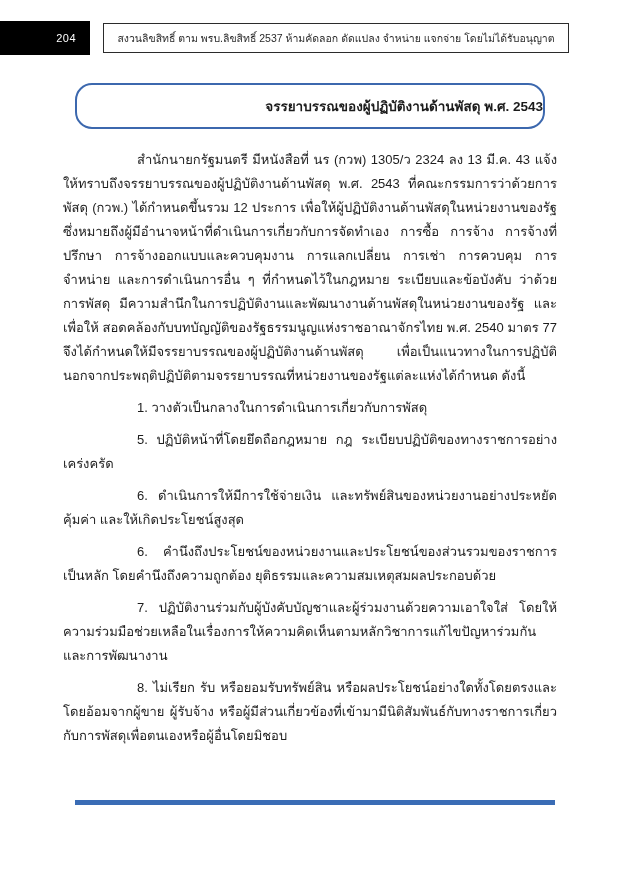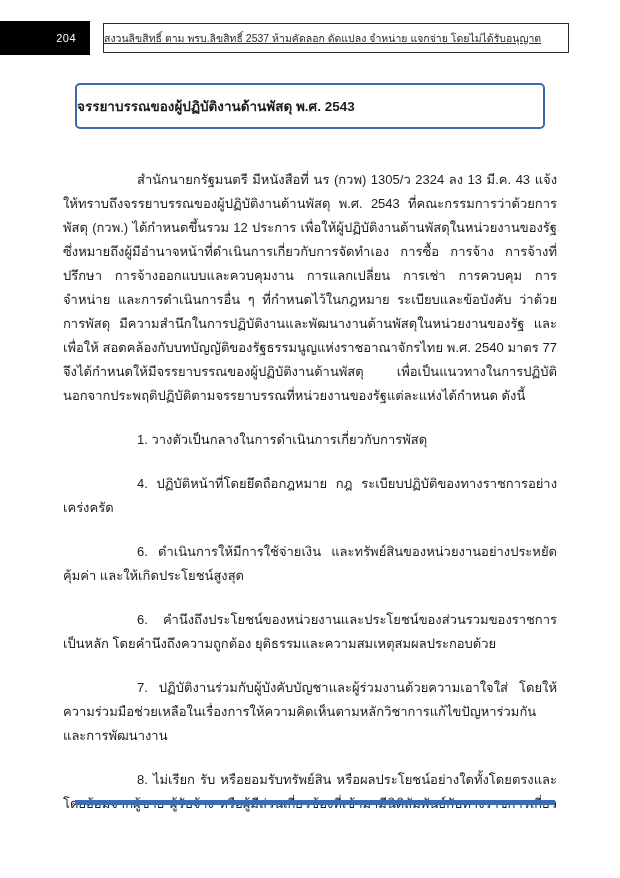--- a/index.html
+++ b/index.html
@@ -30,57 +30,56 @@
     font-size: 11px;
     letter-spacing: 0.5px;
   }
   .copyright-box {
     position: absolute;
     left: 103px; top: 23px;
     width: 466px; height: 30px;
     border: 1px solid #2b2b2b;
     display: flex;
     align-items: center;
+    justify-content: center;
     font-size: 10.5px;
     color: #2a2a2a;
     white-space: nowrap;
-    text-decoration: underline;
   }
 
   
   .title-box {
     position: absolute;
     left: 75px; top: 83px;
     width: 470px; height: 46px;
     border: 2px solid #3c68ae;
-    border-radius: 5px;
+    border-radius: 17px;
     display: flex;
     align-items: center;
-    justify-content: flex-start;
+    justify-content: flex-end;
   }
   .title-box .title-text {
     font-size: 13.5px;
     font-weight: bold;
     color: #1b1b1b;
   }
 
   
   .body-text {
     position: absolute;
     left: 63px; top: 148px;
     width: 494px;
     font-size: 13px;
     line-height: 24px;
     text-align: justify;
     color: #1d1d1d;
   }
   .para {
     text-indent: 74px;
     margin-bottom: 8px;
-    margin-top: 20px;
   }
   .para:last-child { margin-bottom: 0; }
 
   
   .footer-rule {
     position: absolute;
     left: 75px; top: 800px;
     width: 480px; height: 5px;
     background: #3a6cb5;
   }
@@ -126,21 +125,21 @@
     <span>สงวนลิขสิทธิ์ ตาม พรบ.ลิขสิทธิ์ 2537 ห้ามคัดลอก ดัดแปลง จำหน่าย แจกจ่าย โดยไม่ได้รับอนุญาต</span>
   </div>
 
   <div class="title-box">
     <span class="title-text">จรรยาบรรณของผู้ปฏิบัติงานด้านพัสดุ พ.ศ. 2543</span>
   </div>
 
   <div class="body-text">
     <div class="para">สำนักนายกรัฐมนตรี มีหนังสือที่ นร (กวพ) 1305/ว 2324 ลง 13 มี.ค. 43 แจ้งให้ทราบถึงจรรยาบรรณของผู้ปฏิบัติงานด้านพัสดุ พ.ศ. 2543 ที่คณะกรรมการว่าด้วยการพัสดุ (กวพ.) ได้กำหนดขึ้นรวม 12 ประการ เพื่อให้ผู้ปฏิบัติงานด้านพัสดุในหน่วยงานของรัฐ ซึ่งหมายถึงผู้มีอำนาจหน้าที่ดำเนินการเกี่ยวกับการจัดทำเอง การซื้อ การจ้าง การจ้างที่ปรึกษา การจ้างออกแบบและควบคุมงาน การแลกเปลี่ยน การเช่า การควบคุม การจำหน่าย และการดำเนินการอื่น ๆ ที่กำหนดไว้ในกฎหมาย ระเบียบและข้อบังคับ ว่าด้วยการพัสดุ มีความสำนึกในการปฏิบัติงานและพัฒนางานด้านพัสดุในหน่วยงานของรัฐ และเพื่อให้ สอดคล้องกับบทบัญญัติของรัฐธรรมนูญแห่งราชอาณาจักรไทย พ.ศ. 2540 มาตร 77 จึงได้กำหนดให้มีจรรยาบรรณของผู้ปฏิบัติงานด้านพัสดุ เพื่อเป็นแนวทางในการปฏิบัตินอกจากประพฤติปฏิบัติตามจรรยาบรรณที่หน่วยงานของรัฐแต่ละแห่งได้กำหนด ดังนี้</div>
     <div class="para">1. วางตัวเป็นกลางในการดำเนินการเกี่ยวกับการพัสดุ</div>
-    <div class="para">4. ปฏิบัติหน้าที่โดยยึดถือกฎหมาย กฎ ระเบียบปฏิบัติของทางราชการอย่างเคร่งครัด</div>
+    <div class="para">5. ปฏิบัติหน้าที่โดยยึดถือกฎหมาย กฎ ระเบียบปฏิบัติของทางราชการอย่างเคร่งครัด</div>
     <div class="para">6. ดำเนินการให้มีการใช้จ่ายเงิน และทรัพย์สินของหน่วยงานอย่างประหยัด คุ้มค่า และให้เกิดประโยชน์สูงสุด</div>
     <div class="para">6. คำนึงถึงประโยชน์ของหน่วยงานและประโยชน์ของส่วนรวมของราชการเป็นหลัก โดยคำนึงถึงความถูกต้อง ยุติธรรมและความสมเหตุสมผลประกอบด้วย</div>
     <div class="para">7. ปฏิบัติงานร่วมกับผู้บังคับบัญชาและผู้ร่วมงานด้วยความเอาใจใส่ โดยให้ความร่วมมือช่วยเหลือในเรื่องการให้ความคิดเห็นตามหลักวิชาการแก้ไขปัญหาร่วมกัน และการพัฒนางาน</div>
     <div class="para">8. ไม่เรียก รับ หรือยอมรับทรัพย์สิน หรือผลประโยชน์อย่างใดทั้งโดยตรงและโดยอ้อมจากผู้ขาย ผู้รับจ้าง หรือผู้มีส่วนเกี่ยวข้องที่เข้ามามีนิติสัมพันธ์กับทางราชการเกี่ยวกับการพัสดุเพื่อตนเองหรือผู้อื่นโดยมิชอบ</div>
   </div>
 
   <div class="footer-rule"></div>
   <div class="footer-logo">
     <svg class="logo-mark" viewBox="0 0 40 40" xmlns="http://www.w3.org/2000/svg">
       <path d="M33 9 A 15 15 0 0 0 7 13" stroke="#9a9a9a" stroke-width="4.5" fill="none" stroke-linecap="round"></path>

